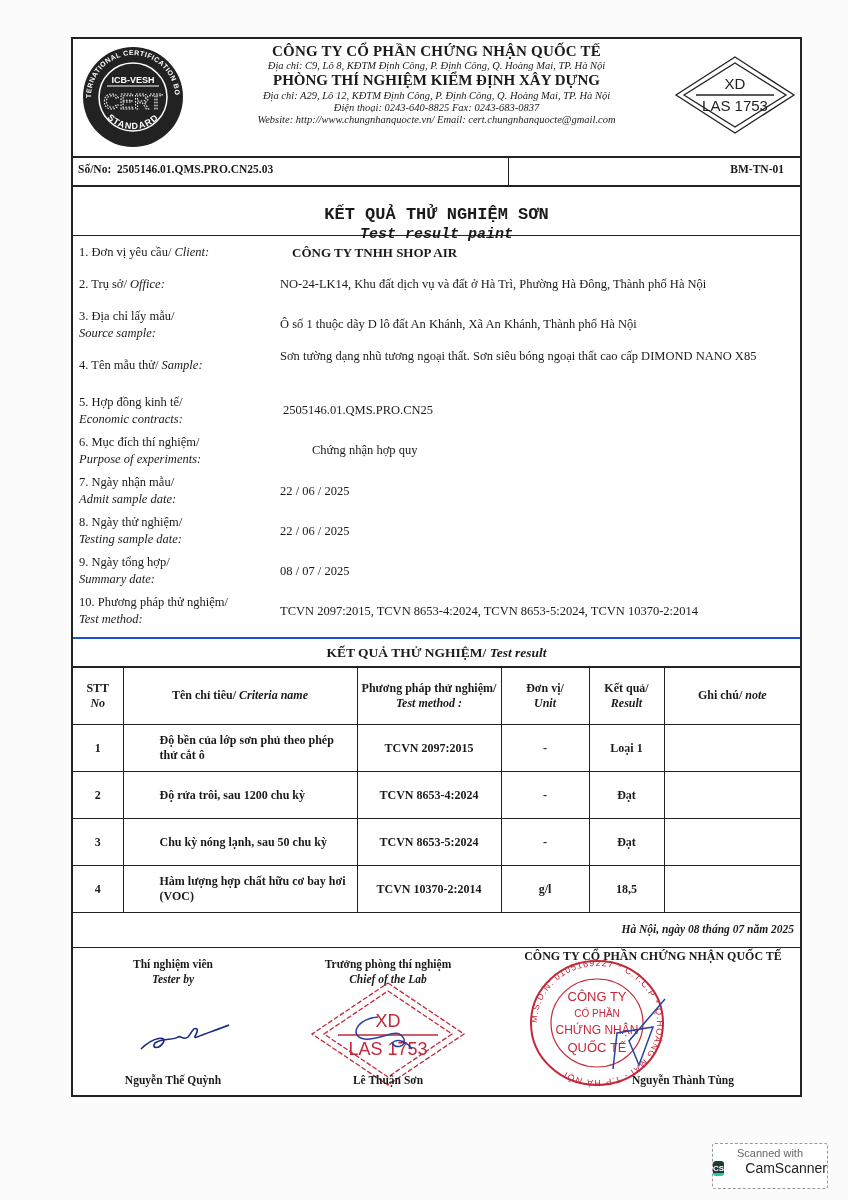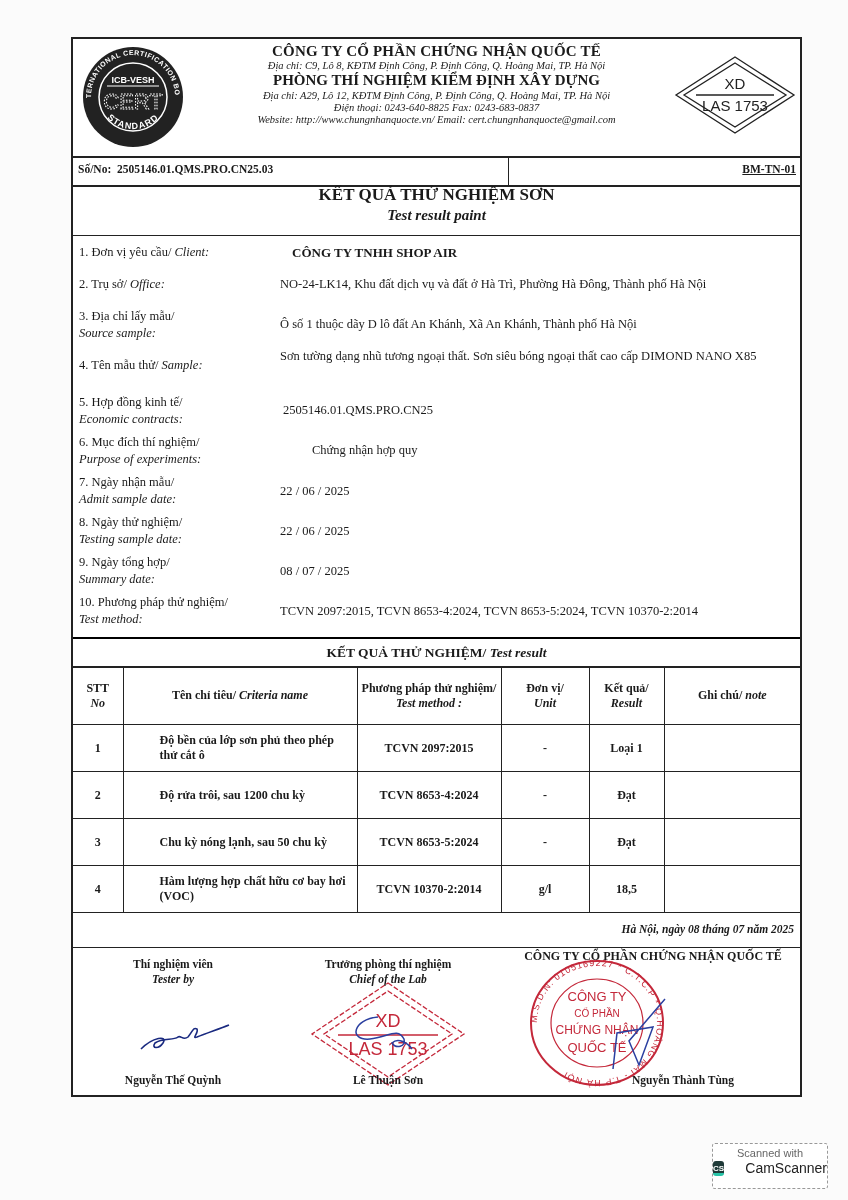--- a/index.html
+++ b/index.html
@@ -8,31 +8,31 @@
   .header{position:absolute;left:0;top:0;width:100%;height:117px;border-bottom:2px solid #222;}
   .logo{position:absolute;left:4px;top:6px;width:112px;height:104px;}
   .las{position:absolute;right:4px;top:16px;width:122px;height:80px;}
   .hdr-text{position:absolute;left:130px;right:130px;top:4px;text-align:center;line-height:1.15;}
   .hdr-text .co{font-weight:bold;font-size:15px;letter-spacing:0.2px;}
   .hdr-text .addr{font-style:italic;font-size:10.5px;}
   .hdr-text .lab{font-weight:bold;font-size:15px;}
   .numrow{position:absolute;left:0;top:117px;width:100%;height:29px;border-bottom:2px solid #222;font-size:11.5px;font-weight:bold;}
   .numrow .left{position:absolute;left:5px;top:7px;}
   .numrow .sep{position:absolute;left:435px;top:0;height:29px;border-left:1.5px solid #222;}
-  .numrow .right{position:absolute;right:4px;top:7px;text-decoration:underline;}
-  .title-block{position:absolute;left:0;top:144px;width:100%;text-align:center;}
+  .numrow .right{position:absolute;right:16px;top:7px;}
+  .title-block{position:absolute;left:0;top:164px;width:100%;text-align:center;font-family:Liberation Mono, monospace;}
   .title-block .vn{font-weight:bold;font-size:17px;margin-top:2px;}
   .title-block .en{font-weight:bold;font-style:italic;font-size:15px;margin-top:2px;}
   .info{position:absolute;left:0;top:196px;width:100%;height:400px;border-top:1.5px solid #222;}
   .irow{position:absolute;left:0;width:100%;font-size:12.5px;}
   .irow .lbl{position:absolute;left:6px;width:200px;line-height:17px;}
   .irow .lbl i{font-style:italic;}
   .irow .val{position:absolute;left:207px;right:6px;line-height:17px;}
   .irow .val.bold{font-weight:bold;font-size:13px;margin-left:12px;}
-  .res-title{position:absolute;left:0;top:598px;width:100%;height:28px;border-top:2px solid #000000;border-bottom:1.5px solid #222;text-align:center;font-weight:bold;font-size:13.5px;line-height:28px;}
+  .res-title{position:absolute;left:0;top:598px;width:100%;height:28px;border-top:2px solid #1d4ed8;border-bottom:1.5px solid #222;text-align:center;font-weight:bold;font-size:13.5px;line-height:28px;}
   .res-title i{font-style:italic;}
   table.results{position:absolute;left:0;top:627px;width:100%;border-collapse:collapse;font-size:12px;}
   table.results th,table.results td{border:1.5px solid #222;text-align:center;vertical-align:middle;padding:2px 3px;}
   table.results th{font-weight:bold;height:53px;line-height:15px;}
   table.results td{font-weight:bold;height:42px;}
   table.results td.crit{text-align:left;line-height:15px;padding-left:36px;}
   table.results tr > :first-child{border-left:none;}
   table.results tr > :last-child{border-right:none;margin-top:20px;}
   .date-line{position:absolute;right:6px;top:884px;font-style:italic;font-weight:bold;font-size:11.5px;}
   .sig-sep{position:absolute;left:0;top:908px;width:100%;border-top:1.5px solid #222;}

